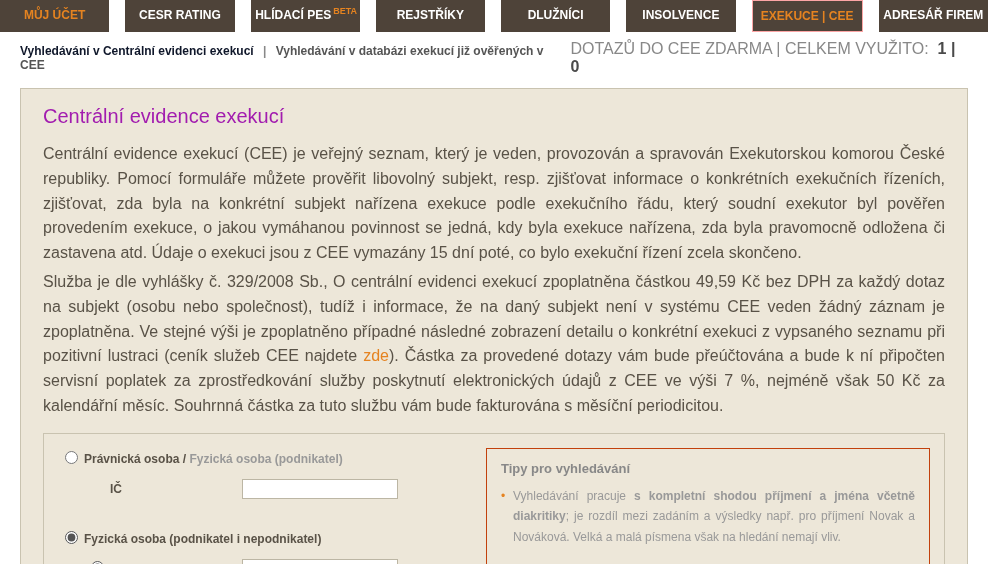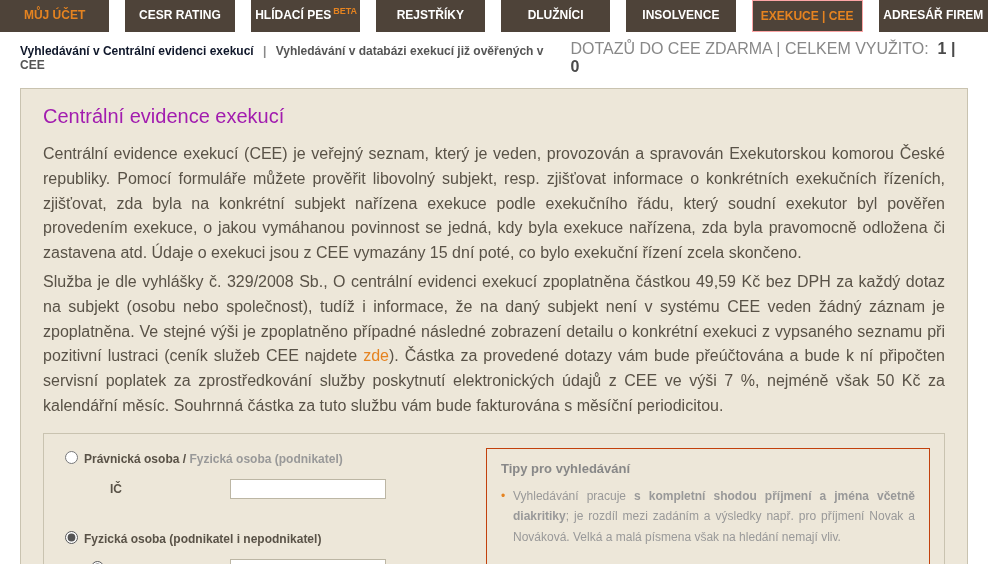--- a/index.html
+++ b/index.html
@@ -26,21 +26,21 @@
   
   .formwrap { border: 1px solid #c9c3b0; margin-top: 14px; padding: 14px; display: flex; gap: 14px; }
   .formcol { flex: 1; }
   .formrow { display: flex; align-items: center; margin-bottom: 8px; min-height: 22px; }
   .radio-outer { width: 26px; text-align: center; }
   .radio-inner { width: 26px; text-align: center; }
   .label1 { color: #595247; font-size: 12px; font-weight: bold; }
   .label1 .grey { color: #999; font-weight: bold; }
   .indent { padding-left: 52px; }
   .indent2 { padding-left: 26px; }
-  .flabel { width: 120px; color: #595247; font-size: 12px; font-weight: bold; }
+  .flabel { width: 132px; color: #595247; font-size: 12px; font-weight: bold; }
   .finput { width: 156px; height: 20px; border: 1px solid #bcb6a4; background: #fff; padding: 2px 4px; font-size: 12px; color: #888; }
   .req { margin-left: 8px; color: #595247; }
   .groupgap { height: 20px; }
   
   .tips { flex: 1; border: 1px solid #c2410c; padding: 12px 14px 4px 14px; color: #999; font-size: 12px; }
   .tips h3 { font-size: 13px; color: #888; font-weight: bold; margin-bottom: 10px; }
   .tips ul { list-style: none; padding: 0; }
   .tips li { position: relative; padding-left: 12px; margin-bottom: 10px; line-height: 1.7; text-align: justify; }
   .tips li::before { content: '\2022'; position: absolute; left: 0; color: #e58320; }
   .tips b { color: #999; font-weight: bold; }

